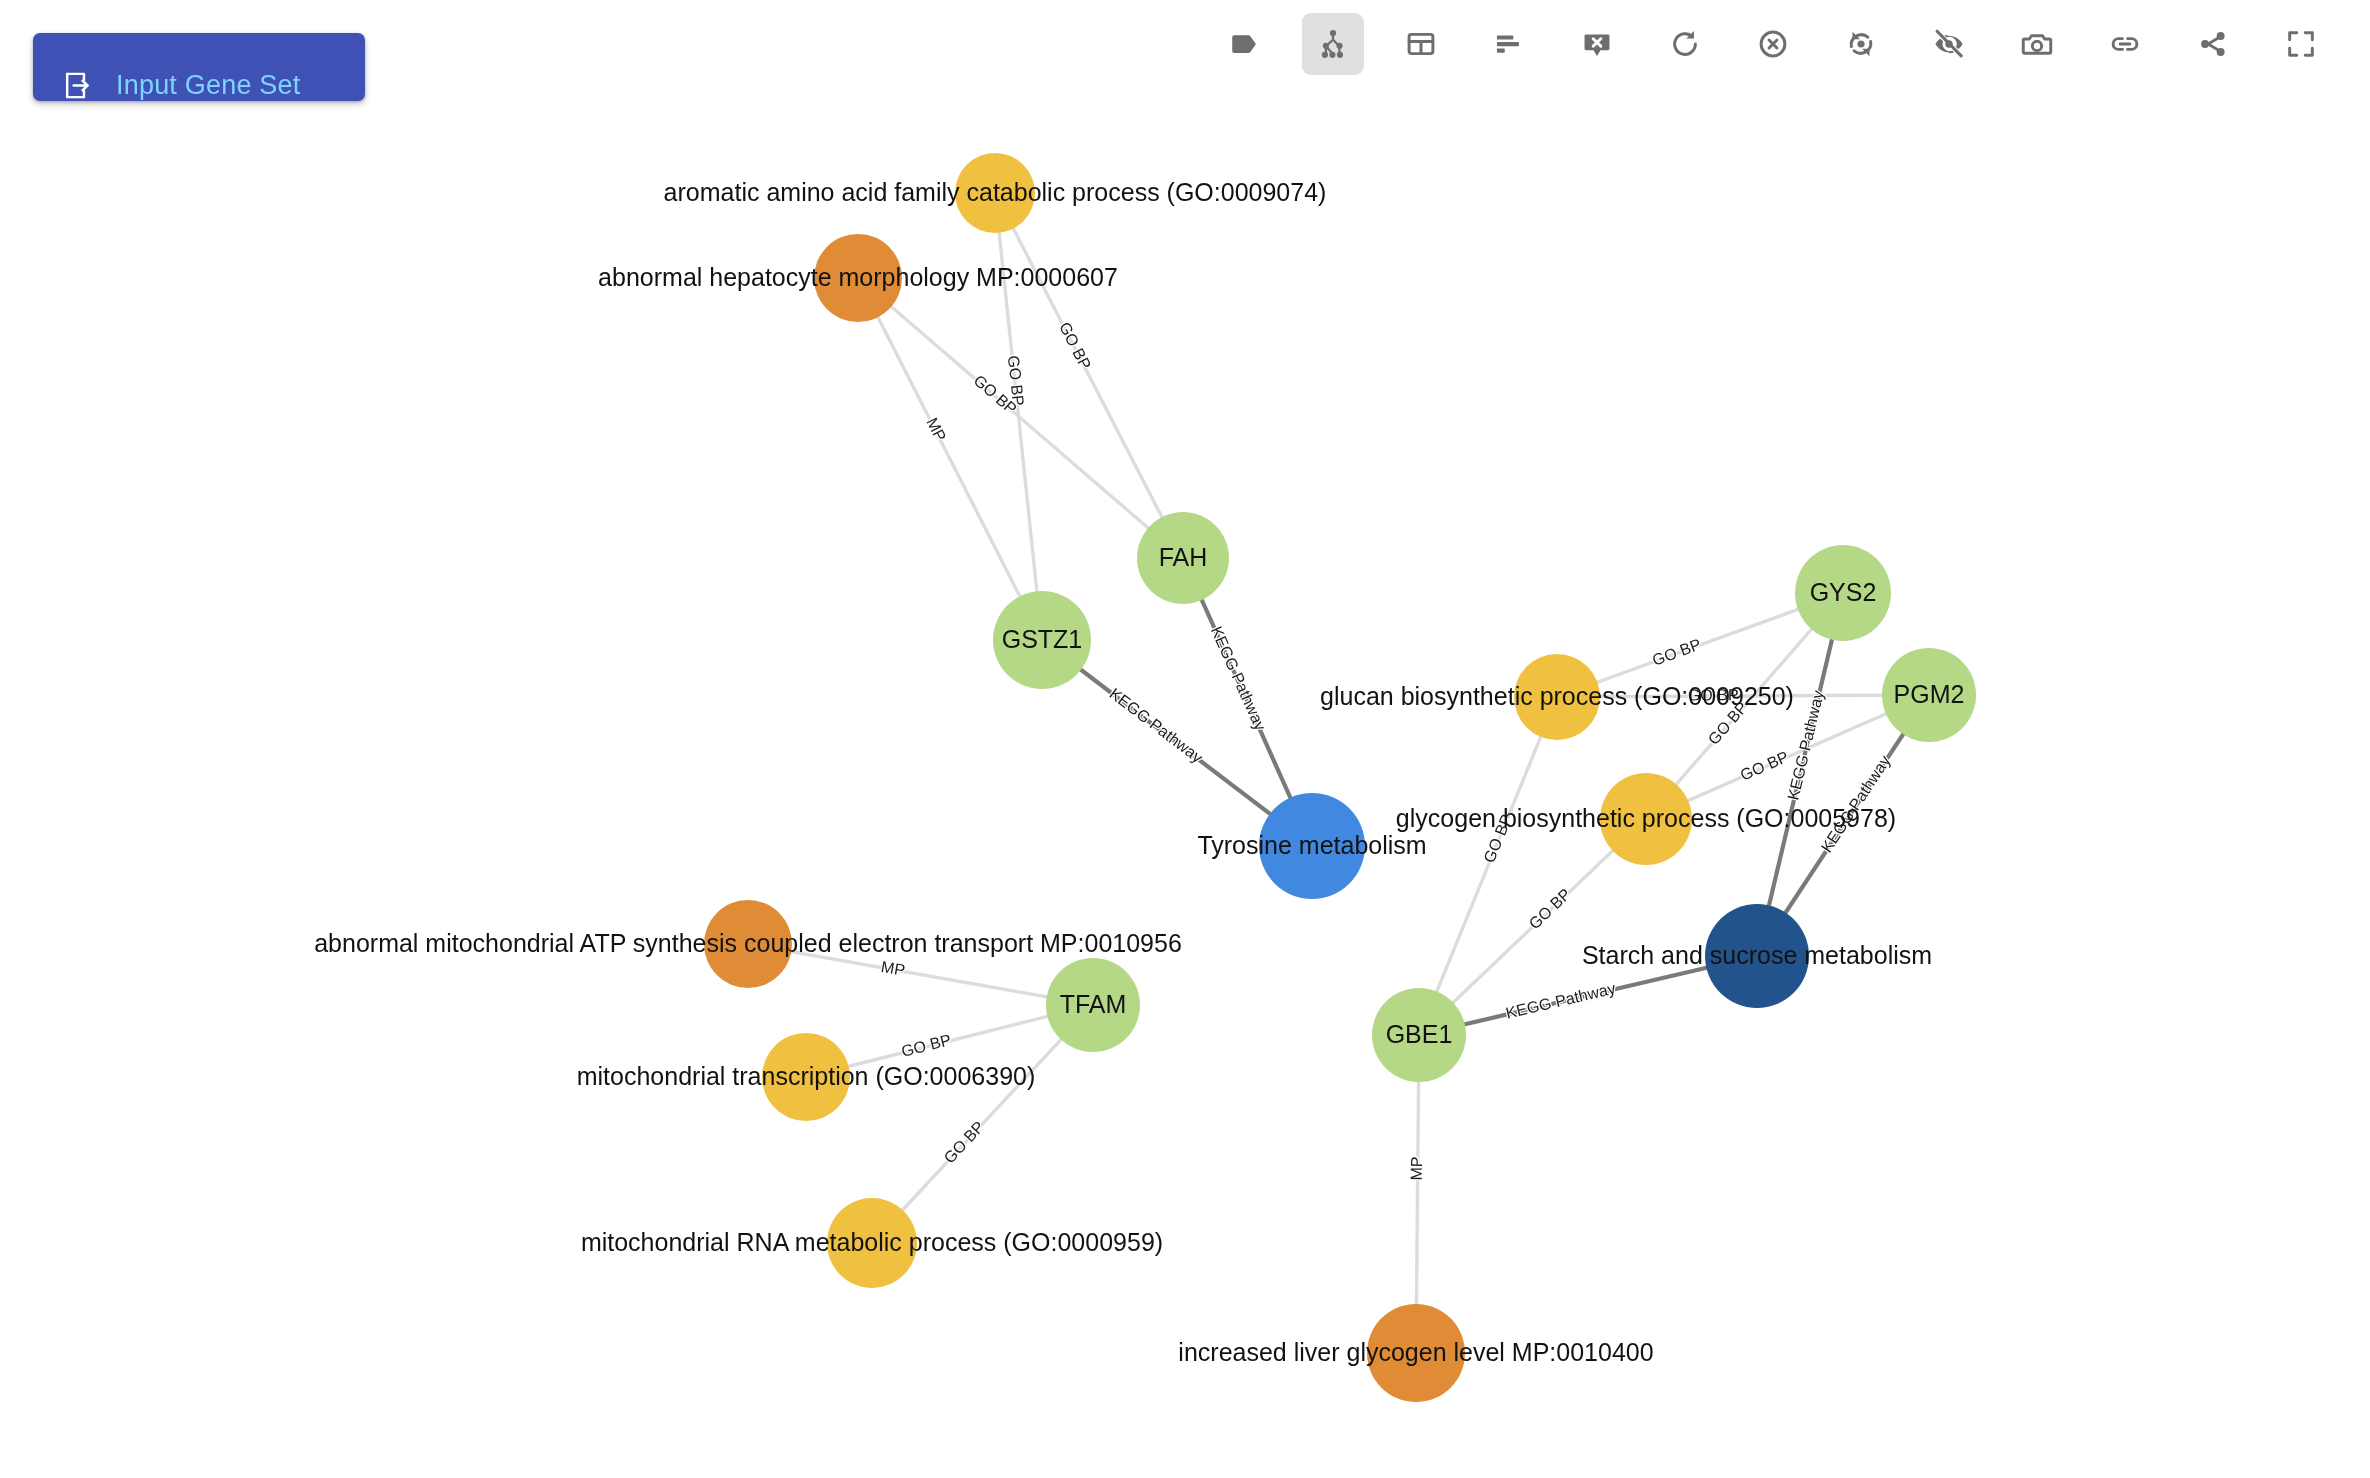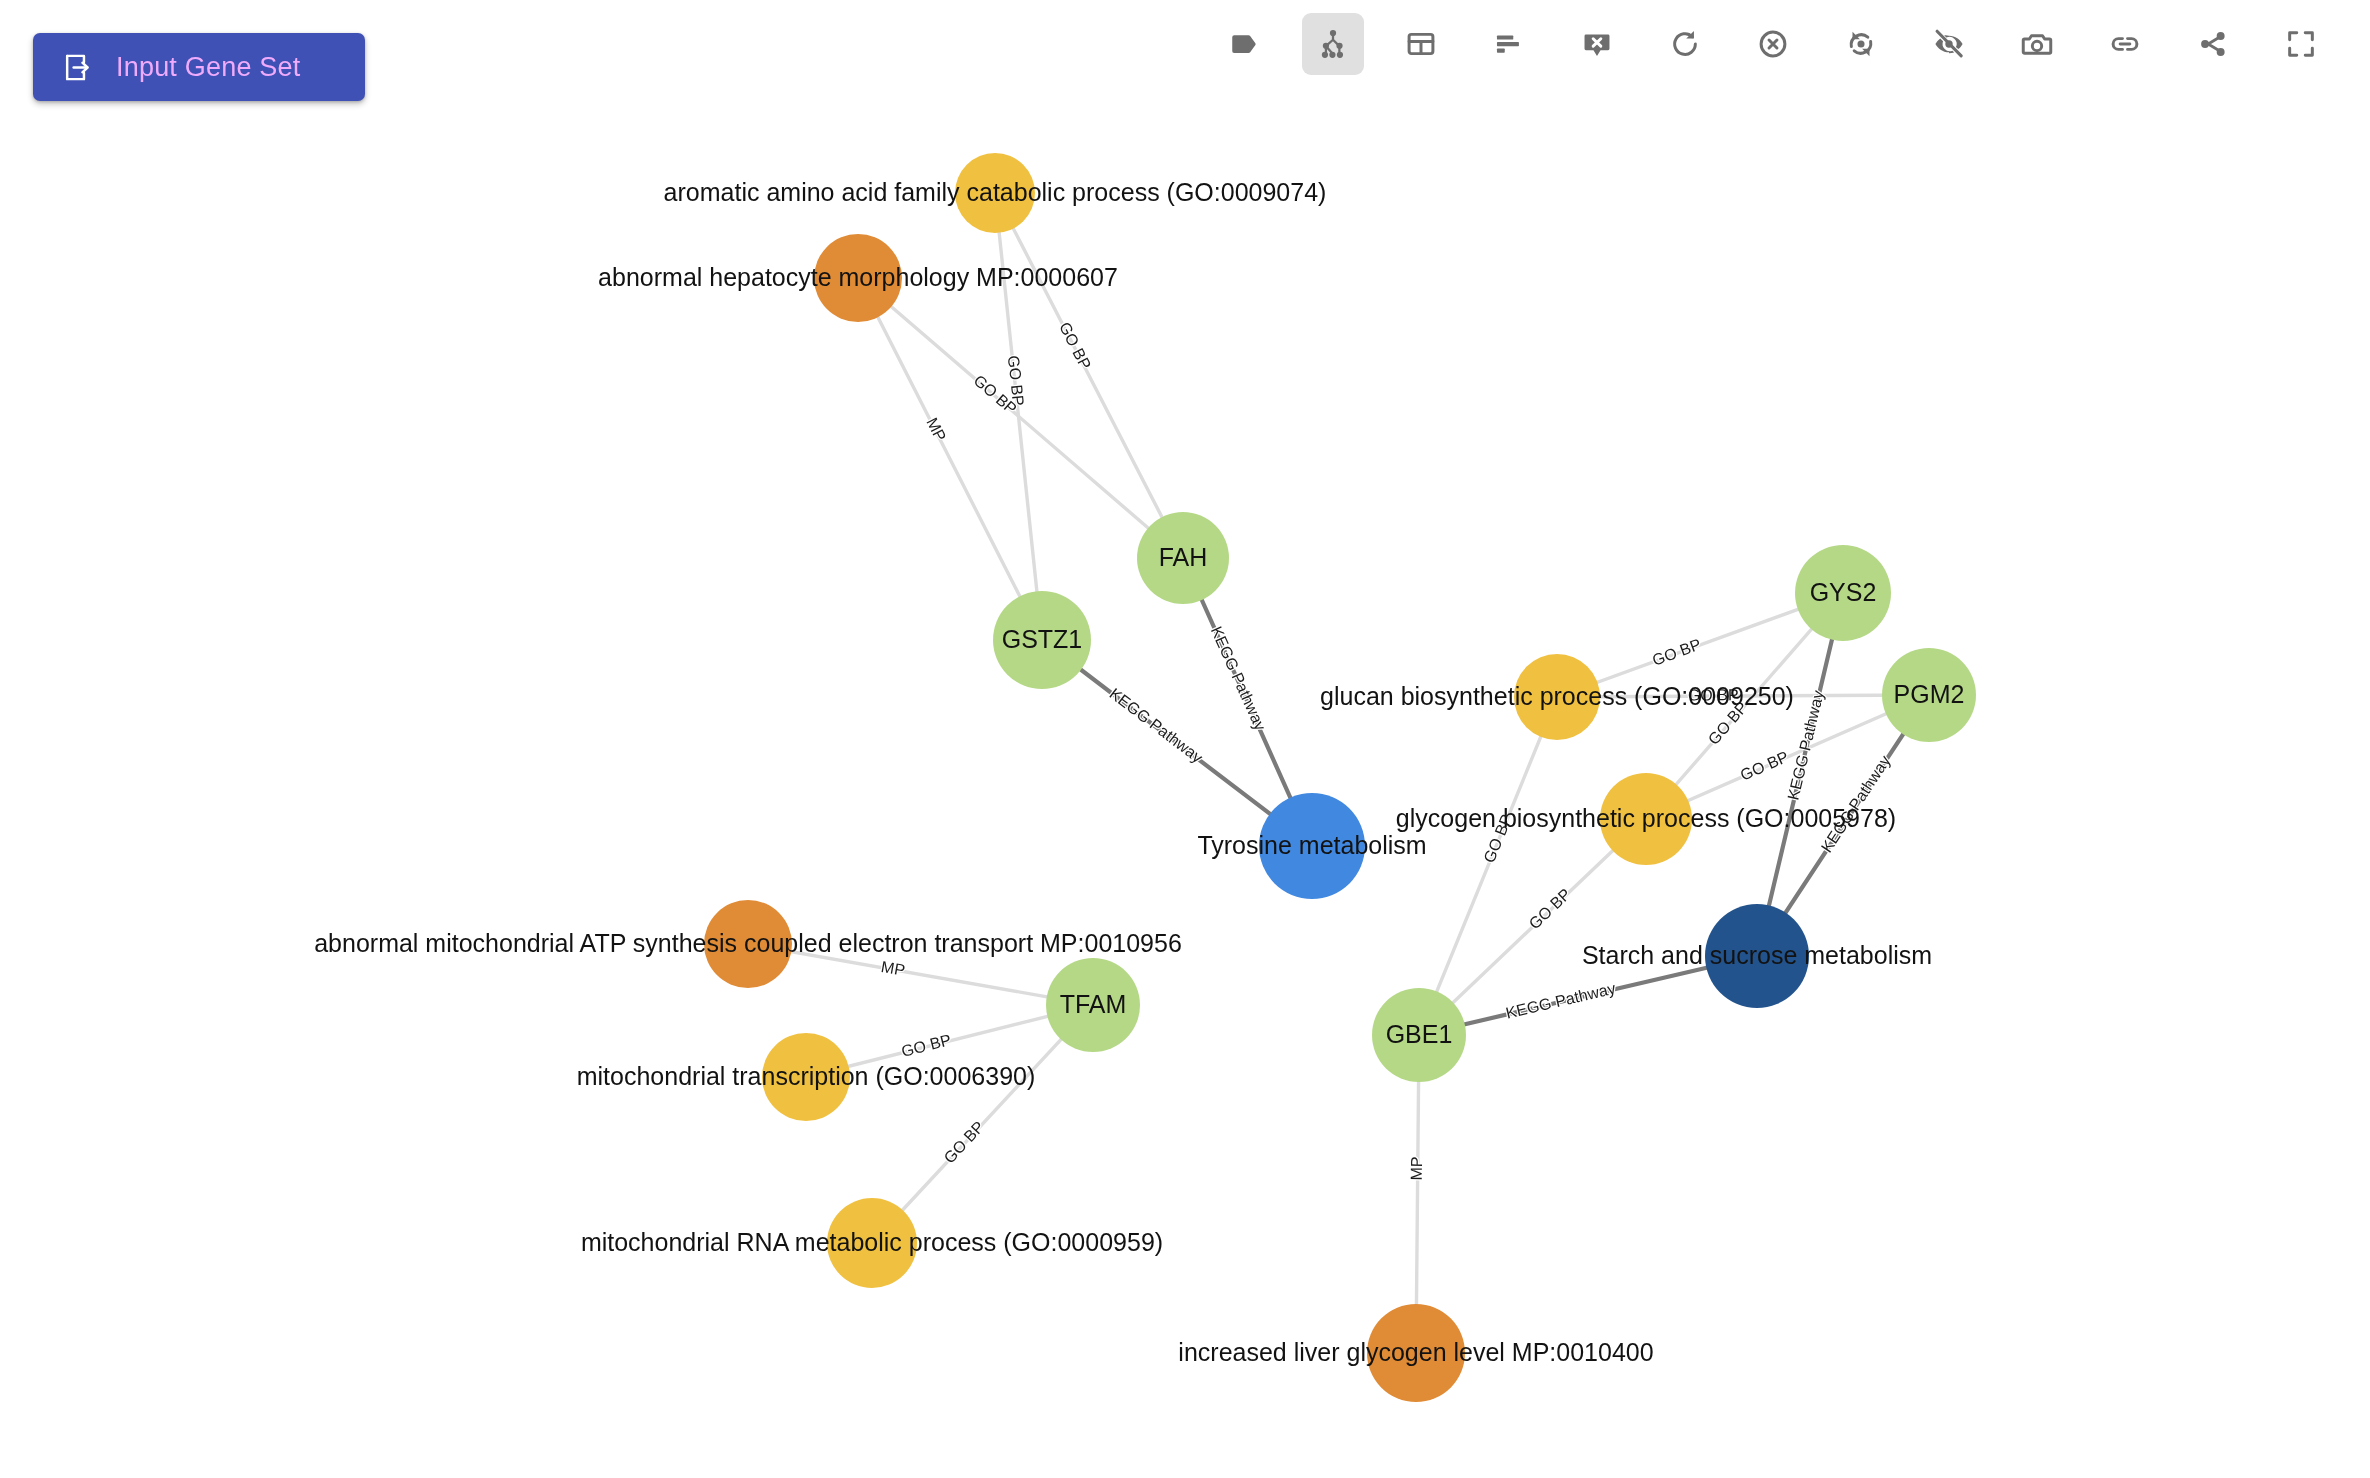--- a/index.html
+++ b/index.html
@@ -13,24 +13,24 @@
   #app { position: relative; width: 2370px; height: 1478px; background:#fff; }
 
   
   #topbar {
     position: absolute; top: 0; left: 0; width: 2370px; height: 150px;
     background: #ffffff;
   }
   #input-gene-set-btn {
     position: absolute; left: 33px; top: 33px;
     height: 68px; min-width: 332px;
-    display: flex; align-items: center; gap: 22px;
+    display: flex; align-items: flex-end; gap: 22px;
     padding: 0 30px 0 28px;
     background: #3f51b5;
-    color: #f0abfc;
+    color: #7dd3fc;
     border: none; border-radius: 7px;
     box-shadow: 0 3px 6px rgba(0,0,0,0.24), 0 1px 3px rgba(0,0,0,0.18);
     font-size: 27px; letter-spacing: .2px;
     cursor: pointer;
     font-family: "Liberation Sans", sans-serif;
   }
   #input-gene-set-btn .label { white-space: nowrap; }
 
   #toolbar {
     position: absolute; right: 38px; top: 13px;

